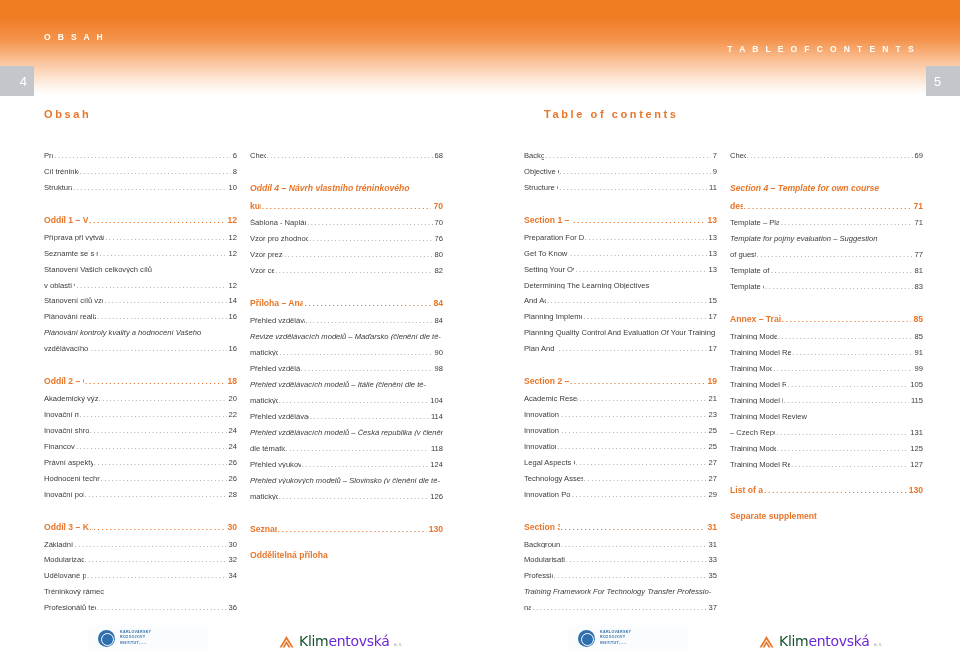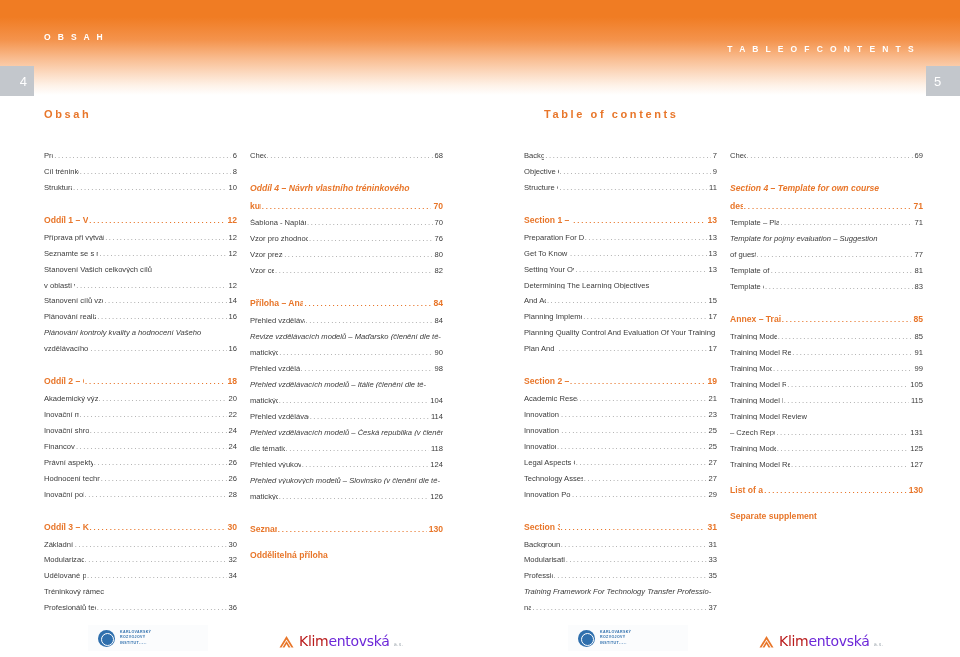--- a/index.html
+++ b/index.html
@@ -190,21 +190,21 @@
     width: 17px; height: 15px;
     margin-right: 4px;
     flex: 0 0 auto;
   }
   .klim-word {
     font-size: 14px;
     letter-spacing: -0.3px;
     white-space: nowrap;
     font-family: "DejaVu Sans", sans-serif;
   }
-  .klim-word .k1 { color: #b91c1c; }
+  .klim-word .k1 { color: #14532d; }
   .klim-word .k2 { color: #6d28d9; }
   .klim-word .k3 { font-size: 5px; color: #9aa3ab; letter-spacing: 0.2px; }
 </style>
 </head>
 <body>
 
 <div class="page">
 
   <div class="header-band"></div>
 

